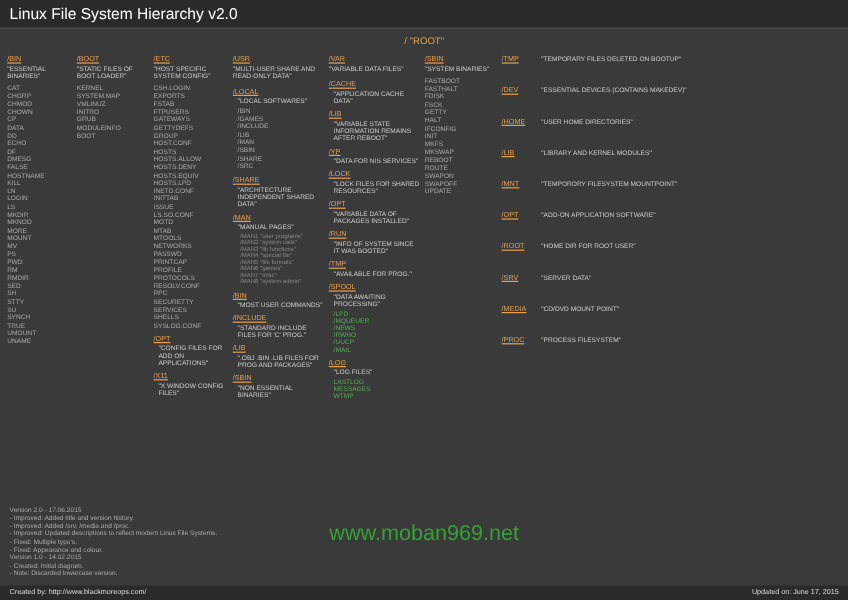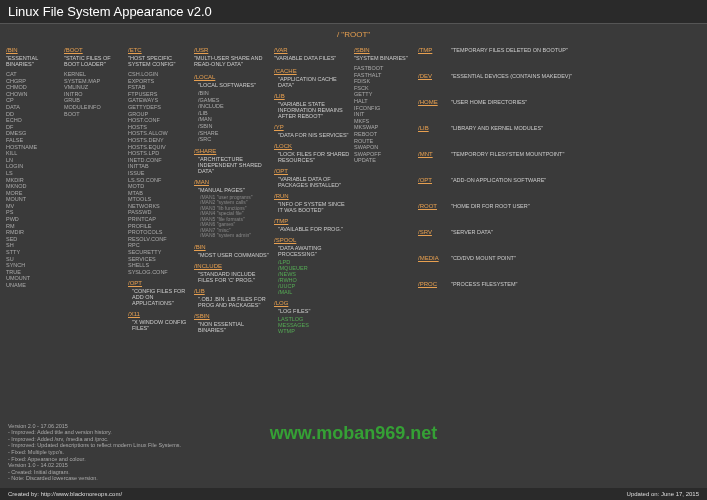--- a/index.html
+++ b/index.html
@@ -11,32 +11,32 @@
 .columns{display:flex;gap:4px;align-items:flex-start}
 .col{display:flex;flex-direction:column;gap:2px;min-width:0}
 .section-title{color:#e8a050;font-size:6px;text-decoration:underline}
 .desc{color:#ccc;font-size:5.5px;margin-bottom:2px}
 .item{color:#aaa;font-size:5.5px;line-height:1.2}
 .sub-title{color:#e8a050;font-size:6px;text-decoration:underline;margin-top:3px}
 .sub-desc{color:#ccc;font-size:5.5px;margin-left:4px}
 .sub-item{color:#aaa;font-size:5.5px;margin-left:4px;line-height:1.2}
 .green-item{color:#5a5;font-size:5.5px;margin-left:4px}
 .notes{position:absolute;bottom:18px;left:8px;font-size:5px;color:#888;line-height:1.2}
-.watermark{position:absolute;bottom:56px;left:50%;transform:translateX(-50%);font-size:18px;color:#3c3;opacity:.7;font-weight:bold}
+.watermark{position:absolute;bottom:45px;left:50%;transform:translateX(-50%);font-size:18px;color:#3c3;opacity:.7;font-weight:normal}
 .c1{width:54px}.c2{width:60px}.c3{width:62px}.c4{width:76px}.c5{width:76px}.c6{width:60px}.c7{width:80px}
 .rightblock{flex:1}
 .right-row{display:flex;gap:3px;margin-bottom:2px}
 .right-title{color:#e8a050;font-size:6px;text-decoration:underline;width:30px}
 .right-desc{color:#ccc;font-size:5.5px;flex:1}
 .man-item{color:#888;font-size:5px;margin-left:6px;line-height:1.1}
 </style>
 </head>
 <body>
 
-<div class="header"><span class="title">Linux File System Appearance v2.0</span></div>
+<div class="header"><span class="title">Linux File System Hierarchy v2.0</span></div>
 
 <div class="diagram">
 <div class="root">/ "ROOT"</div>
 
 <div class="columns">
 
 <div class="col c1">
 <div class="section-title">/BIN</div>
 <div class="desc">"ESSENTIAL BINARIES"</div>
 <div id="bin-items">

